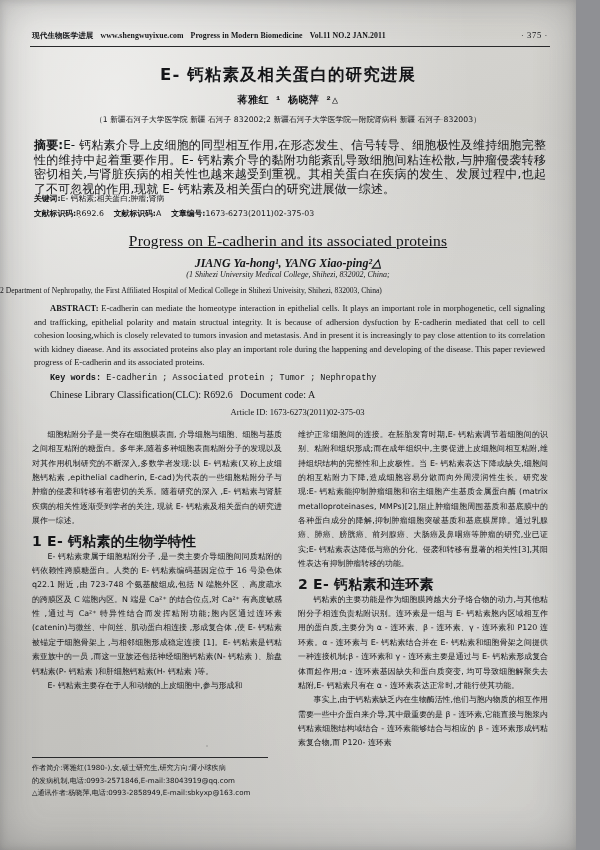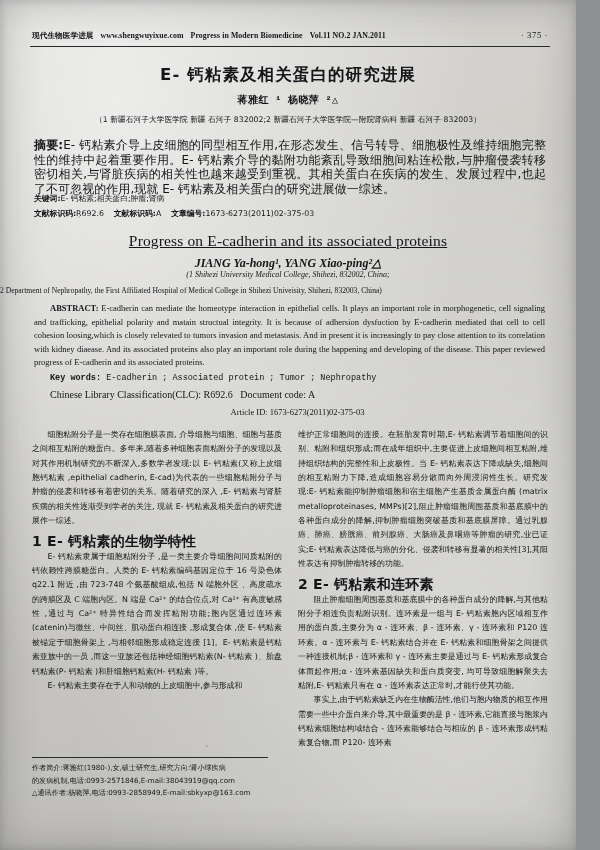--- a/index.html
+++ b/index.html
@@ -297,21 +297,21 @@
     <div class="cols">
       <div class="col">
         <p>细胞粘附分子是一类存在细胞膜表面, 介导细胞与细胞、细胞与基质之间相互粘附的糖蛋白。多年来,随着多种细胞表面粘附分子的发现以及对其作用机制研究的不断深入,多数学者发现:以 E- 钙粘素(又称上皮细胞钙粘素 ,epithelial cadherin, E-cad)为代表的一些细胞粘附分子与肿瘤的侵袭和转移有着密切的关系。随着研究的深入 ,E- 钙粘素与肾脏疾病的相关性逐渐受到学者的关注, 现就 E- 钙粘素及相关蛋白的研究进展作一综述。</p>
         <h2>1 E- 钙粘素的生物学特性</h2>
         <p>E- 钙粘素隶属于细胞粘附分子 ,是一类主要介导细胞间同质粘附的钙依赖性跨膜糖蛋白。人类的 E- 钙粘素编码基因定位于 16 号染色体 q22.1 附近 ,由 723-748 个氨基酸组成,包括 N 端胞外区 、高度疏水的跨膜区及 C 端胞内区。N 端是 Ca²⁺ 的结合位点,对 Ca²⁺ 有高度敏感性 ,通过与 Ca²⁺ 特异性结合而发挥粘附功能;胞内区通过连环素(catenin)与微丝、中间丝、肌动蛋白相连接 ,形成复合体 ,使 E- 钙粘素被锚定于细胞骨架上 ,与相邻细胞形成稳定连接 [1]。E- 钙粘素是钙粘素亚族中的一员 ,而这一亚族还包括神经细胞钙粘素(N- 钙粘素 )、胎盘钙粘素(P- 钙粘素 )和肝细胞钙粘素(H- 钙粘素 )等。</p>
         <p>E- 钙粘素主要存在于人和动物的上皮细胞中,参与形成和</p>
       </div>
       <div class="col">
         <p class="noind">维护正常细胞间的连接。在胚胎发育时期,E- 钙粘素调节着细胞间的识别、粘附和组织形成;而在成年组织中,主要促进上皮细胞间相互粘附,维持组织结构的完整性和上皮极性。当 E- 钙粘素表达下降或缺失,细胞间的相互粘附力下降,造成细胞容易分散而向外周浸润性生长。研究发现:E- 钙粘素能抑制肿瘤细胞和宿主细胞产生基质金属蛋白酶 (matrix metalloproteinases, MMPs)[2],阻止肿瘤细胞周围基质和基底膜中的各种蛋白成分的降解,抑制肿瘤细胞突破基质和基底膜屏障。通过乳腺癌、肺癌、膀胱癌、前列腺癌、大肠癌及鼻咽癌等肿瘤的研究,业已证实;E- 钙粘素表达降低与癌的分化、侵袭和转移有显著的相关性[3],其阳性表达有抑制肿瘤转移的功能。</p>
         <h2>2 E- 钙粘素和连环素</h2>
-        <p>阻止肿瘤细胞周围基质和基底膜中的各种蛋白成分的降解,与其他粘附分子相连负责粘附识别。连环素是一组与 E- 钙粘素胞内区域相互作用的蛋白质,主要分为 α - 连环素、β - 连环素、γ - 连环素和 P120 连环素。α - 连环素与 E- 钙粘素结合并在 E- 钙粘素和细胞骨架之间提供一种连接机制;β - 连环素和 γ - 连环素主要是通过与 E- 钙粘素形成复合体而起作用;α - 连环素基因缺失和蛋白质突变, 均可导致细胞解聚失去粘附,E- 钙粘素只有在 α - 连环素表达正常时,才能行使其功能。</p>
+        <p>钙粘素的主要功能是作为细胞膜跨越大分子络合物的动力,与其他粘附分子相连负责粘附识别。连环素是一组与 E- 钙粘素胞内区域相互作用的蛋白质,主要分为 α - 连环素、β - 连环素、γ - 连环素和 P120 连环素。α - 连环素与 E- 钙粘素结合并在 E- 钙粘素和细胞骨架之间提供一种连接机制;β - 连环素和 γ - 连环素主要是通过与 E- 钙粘素形成复合体而起作用;α - 连环素基因缺失和蛋白质突变, 均可导致细胞解聚失去粘附,E- 钙粘素只有在 α - 连环素表达正常时,才能行使其功能。</p>
         <p>事实上,由于钙粘素缺乏内在生物酶活性,他们与胞内物质的相互作用需要一些中介蛋白来介导,其中最重要的是 β - 连环素,它能直接与胞浆内钙粘素细胞结构域结合 - 连环素能够结合与相应的 β - 连环素形成钙粘素复合物,而 P120- 连环素</p>
       </div>
     </div>
 
     <div class="rule-foot"></div>
     <div class="footnotes">
       <div>作者简介:蒋雅红(1980-),女,硕士研究生,研究方向:肾小球疾病</div>
       <div>的发病机制,电话:0993-2571846,E-mail:38043919@qq.com</div>
       <div class="foot-tri">△通讯作者:杨晓萍,电话:0993-2858949,E-mail:sbkyxp@163.com</div>
     </div>

